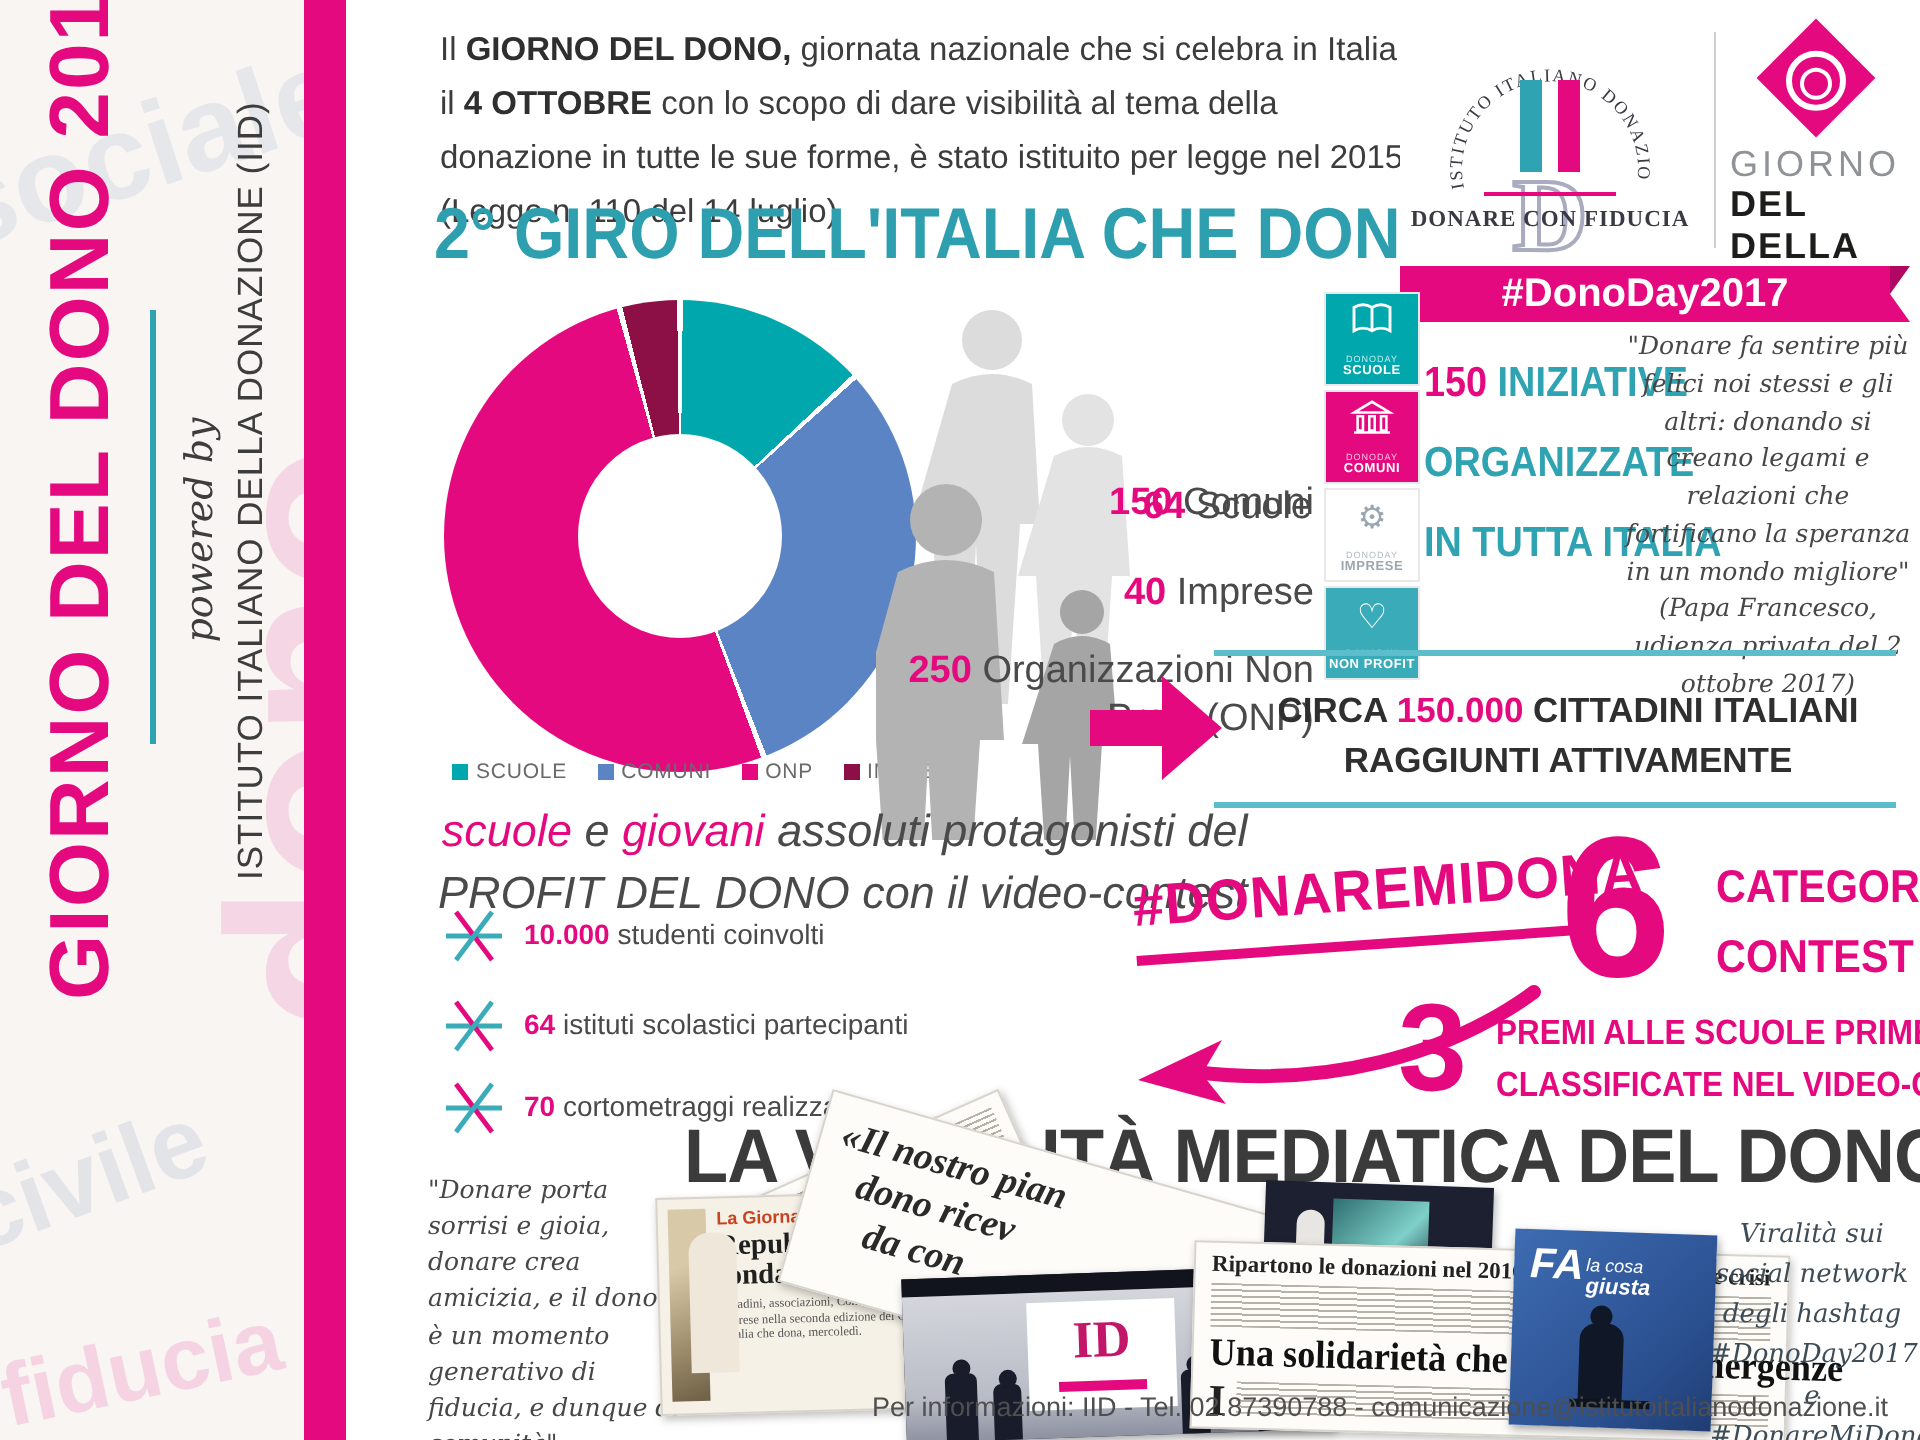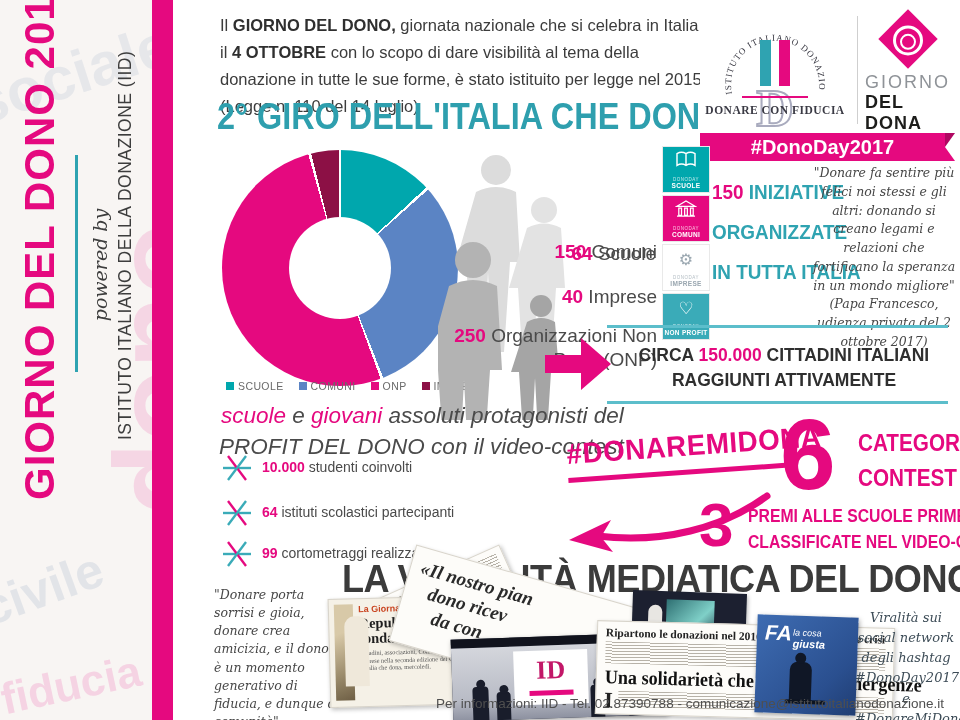--- a/index.html
+++ b/index.html
@@ -183,21 +183,21 @@
       <div id="iid-line"></div>
       <div id="iid-tagline">DONARE CON FIDUCIA</div>
     </div>
     <div class="abs" id="logo-divider"></div>
     <div class="abs" id="gdd-logo">
       <div id="gdd-diamond">
           <div class="ring"></div>
           <div class="core"></div>
         </div>
       <div id="gdd-l1">GIORNO</div>
-      <div id="gdd-l2">DEL DONA</div>
+      <div id="gdd-l2">DEL DELLA</div>
     </div>
   </div>
   <div class="abs" id="banner">#DonoDay2017</div>
   <div class="abs" id="banner-fold"></div>
 
   <div class="abs" id="donut-chart" style="background: conic-gradient(rgb(255, 255, 255) 0deg, rgb(255, 255, 255) 0.7deg, rgb(0, 167, 173) 0.7deg, rgb(0, 167, 173) 46.9033deg, rgb(255, 255, 255) 46.9033deg, rgb(255, 255, 255) 48.3033deg, rgb(91, 132, 196) 48.3033deg, rgb(91, 132, 196) 158.474deg, rgb(255, 255, 255) 158.474deg, rgb(255, 255, 255) 159.874deg, rgb(229, 9, 127) 159.874deg, rgb(229, 9, 127) 344.424deg, rgb(255, 255, 255) 344.424deg, rgb(255, 255, 255) 345.824deg, rgb(140, 16, 69) 345.824deg, rgb(140, 16, 69) 359.3deg, rgb(255, 255, 255) 359.3deg, rgb(255, 255, 255) 360deg);"></div>
   <div class="abs" id="donut-hole"></div>
   <div class="abs" id="legend">
     <span class="lg-item">
         <span class="lg-sw" style="background: rgb(0, 167, 173);"></span>
@@ -304,21 +304,21 @@
     <line x1="7" y1="4" x2="25" y2="28" stroke="#e5097f" stroke-width="2.4"></line>
     <line x1="7" y1="28" x2="25" y2="4" stroke="#3aabb8" stroke-width="2.4"></line>
   </svg>
   <div class="vc-item" style="left:262px;top:504px;"><b>64</b> <span>istituti scolastici partecipanti</span></div>
 
   <svg class="vc-ast" style="left:221px;top:538px;" width="32" height="32" viewBox="0 0 32 32">
     <line x1="2" y1="16" x2="30" y2="16" stroke="#3aabb8" stroke-width="2.4"></line>
     <line x1="7" y1="4" x2="25" y2="28" stroke="#e5097f" stroke-width="2.4"></line>
     <line x1="7" y1="28" x2="25" y2="4" stroke="#3aabb8" stroke-width="2.4"></line>
   </svg>
-  <div class="vc-item" style="left:262px;top:545px;"><b>99</b> <span>cortometraggi realizzati</span></div>
+  <div class="vc-item" style="left:262px;top:545px;"><b>70</b> <span>cortometraggi realizzati</span></div>
 
   <div class="abs" id="hashtag">#DONAREMIDONA</div>
   <svg class="abs" style="left:553px;top:492px;" width="220" height="66" viewBox="0 0 220 66">
     <path d="M214 4 C170 36 110 52 44 44" fill="none" stroke="#e5097f" stroke-width="7" stroke-linecap="round"></path>
     <path d="M58 28 L16 48 L60 60 L48 45 z" fill="#e5097f"></path>
   </svg>
 
   <div class="abs" id="six">6</div>
   <div class="abs" id="six-labels">
     <span class="cond">CATEGORIE</span><br>

